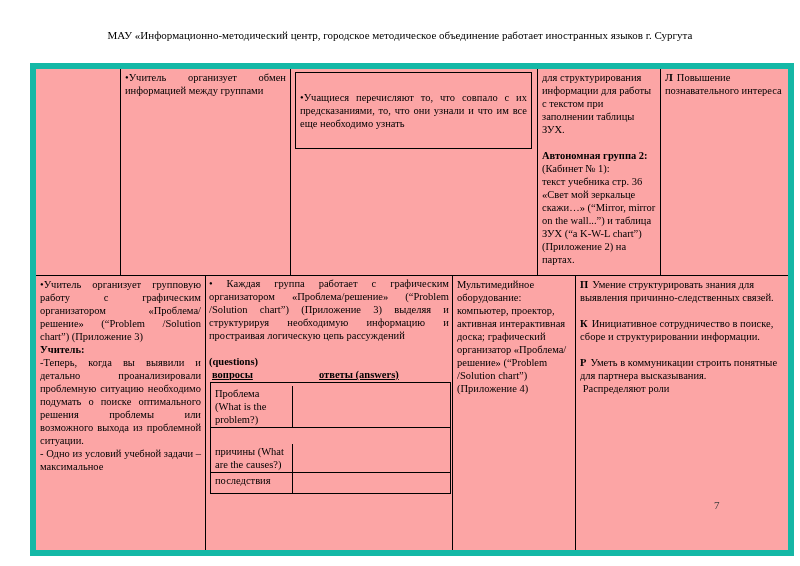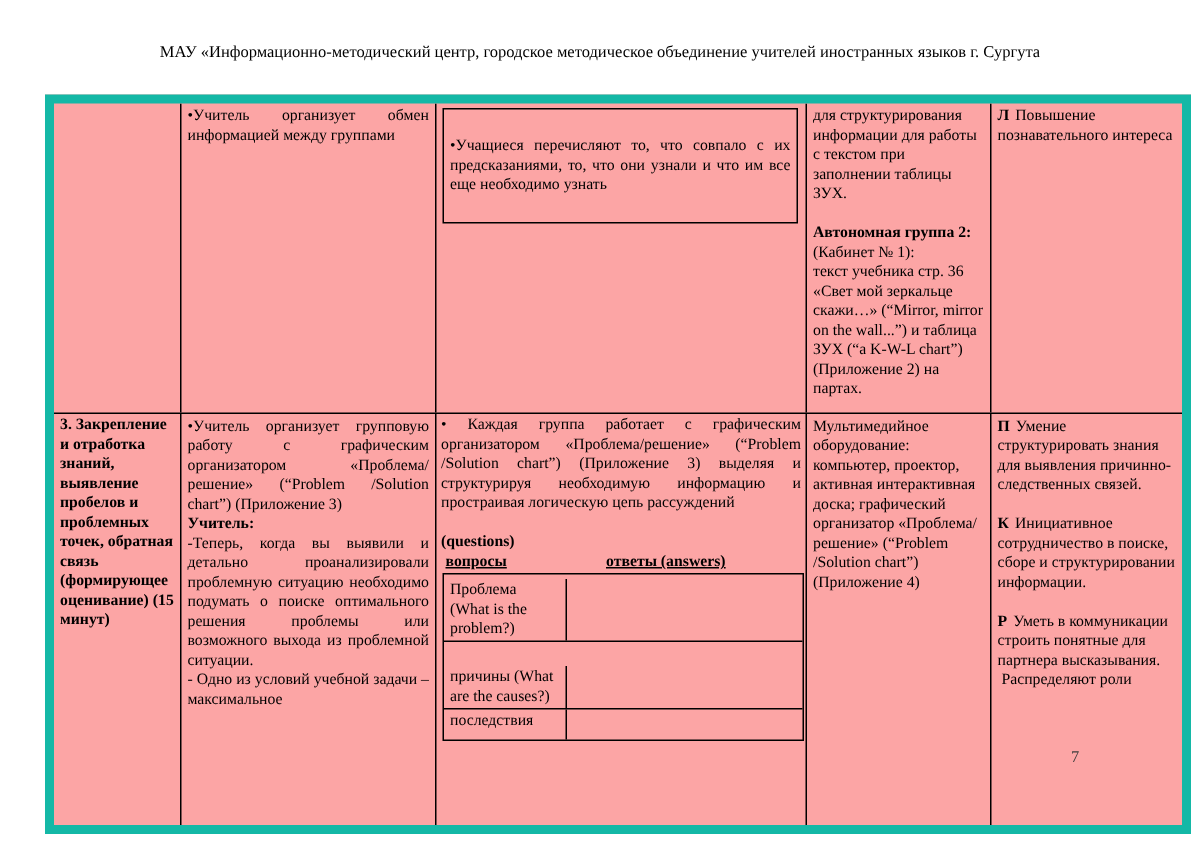--- a/index.html
+++ b/index.html
@@ -40,21 +40,21 @@
   .ih45 { height:45px;align-items:flex-end; }
   .ih20 { height:20px; }
   .prewrap { white-space:pre-wrap; }
   .page-number { position:absolute; left:714px; top:499px; font-size:11px; color:#3c3c3c; }
 </style>
 </head>
 <body>
 
 <div class="page">
 
-  <div class="doc-header">МАУ «Информационно-методический центр, городское методическое объединение учителей иностранных языков г. Сургута</div>
+  <div class="doc-header">МАУ «Информационно-методический центр, городское методическое объединение работает иностранных языков г. Сургута</div>
 
   <div class="doc-table">
 
     <div class="tr row1">
       <div class="td c1"></div>
       <div class="td c2">
         <p class="just">•Учитель организует обмен информацией между группами</p>
       </div>
       <div class="td c3">
         <div class="boxed just">•Учащиеся перечисляют то, что совпало с их предсказаниями, то, что они узнали и что им все еще необходимо узнать</div>
@@ -65,21 +65,20 @@
         <p class="b">Автономная группа 2:</p>
         <p>(Кабинет № 1):</p>
         <p>текст учебника стр. 36 «Свет мой зеркальце скажи…» (“Mirror, mirror on the wall...”) и таблица ЗУХ (“a K-W-L chart”) (Приложение 2) на партах.</p>
       </div>
       <div class="td c5">
         <p><b class="key">Л</b><span>Повышение познавательного интереса</span></p>
       </div>
     </div>
 
     <div class="tr row2">
-      <div class="td c1 stage-cell">3. Закрепление и отработка знаний, выявление пробелов и проблемных точек, обратная связь (формирующее оценивание) (15 минут)</div>
 
       <div class="td c2">
         <p class="just">•Учитель организует групповую работу с графическим организатором «Проблема/решение» (“Problem /Solution chart”) (Приложение 3)</p>
         <p class="b">Учитель:</p>
         <p class="just">-Теперь, когда вы выявили и детально проанализировали проблемную ситуацию необходимо подумать о поиске оптимального решения проблемы или возможного выхода из проблемной ситуации.</p>
         <p class="just-last">- Одно из условий учебной задачи – максимальное</p>
       </div>
 
       <div class="td c3 c3-inner-pad">
         <p class="just">• Каждая группа работает с графическим организатором «Проблема/решение» (“Problem /Solution chart”) (Приложение 3) выделяя и структурируя необходимую информацию и простраивая логическую цепь рассуждений</p>

